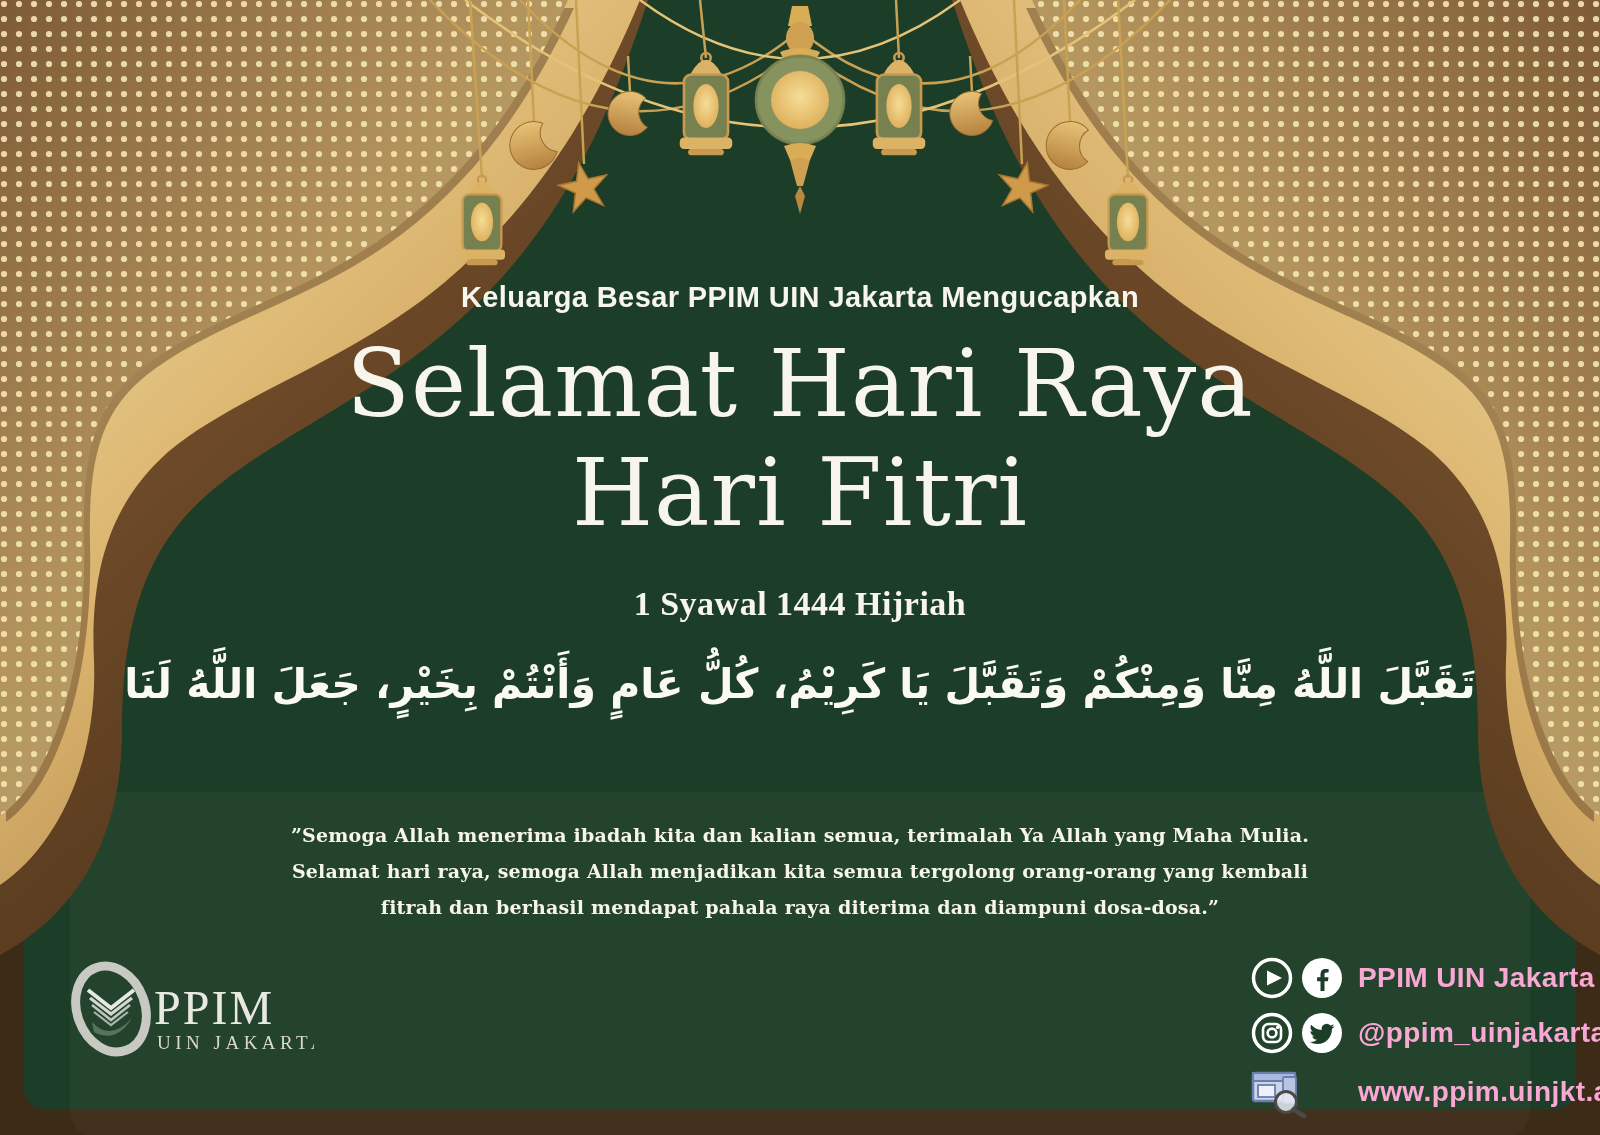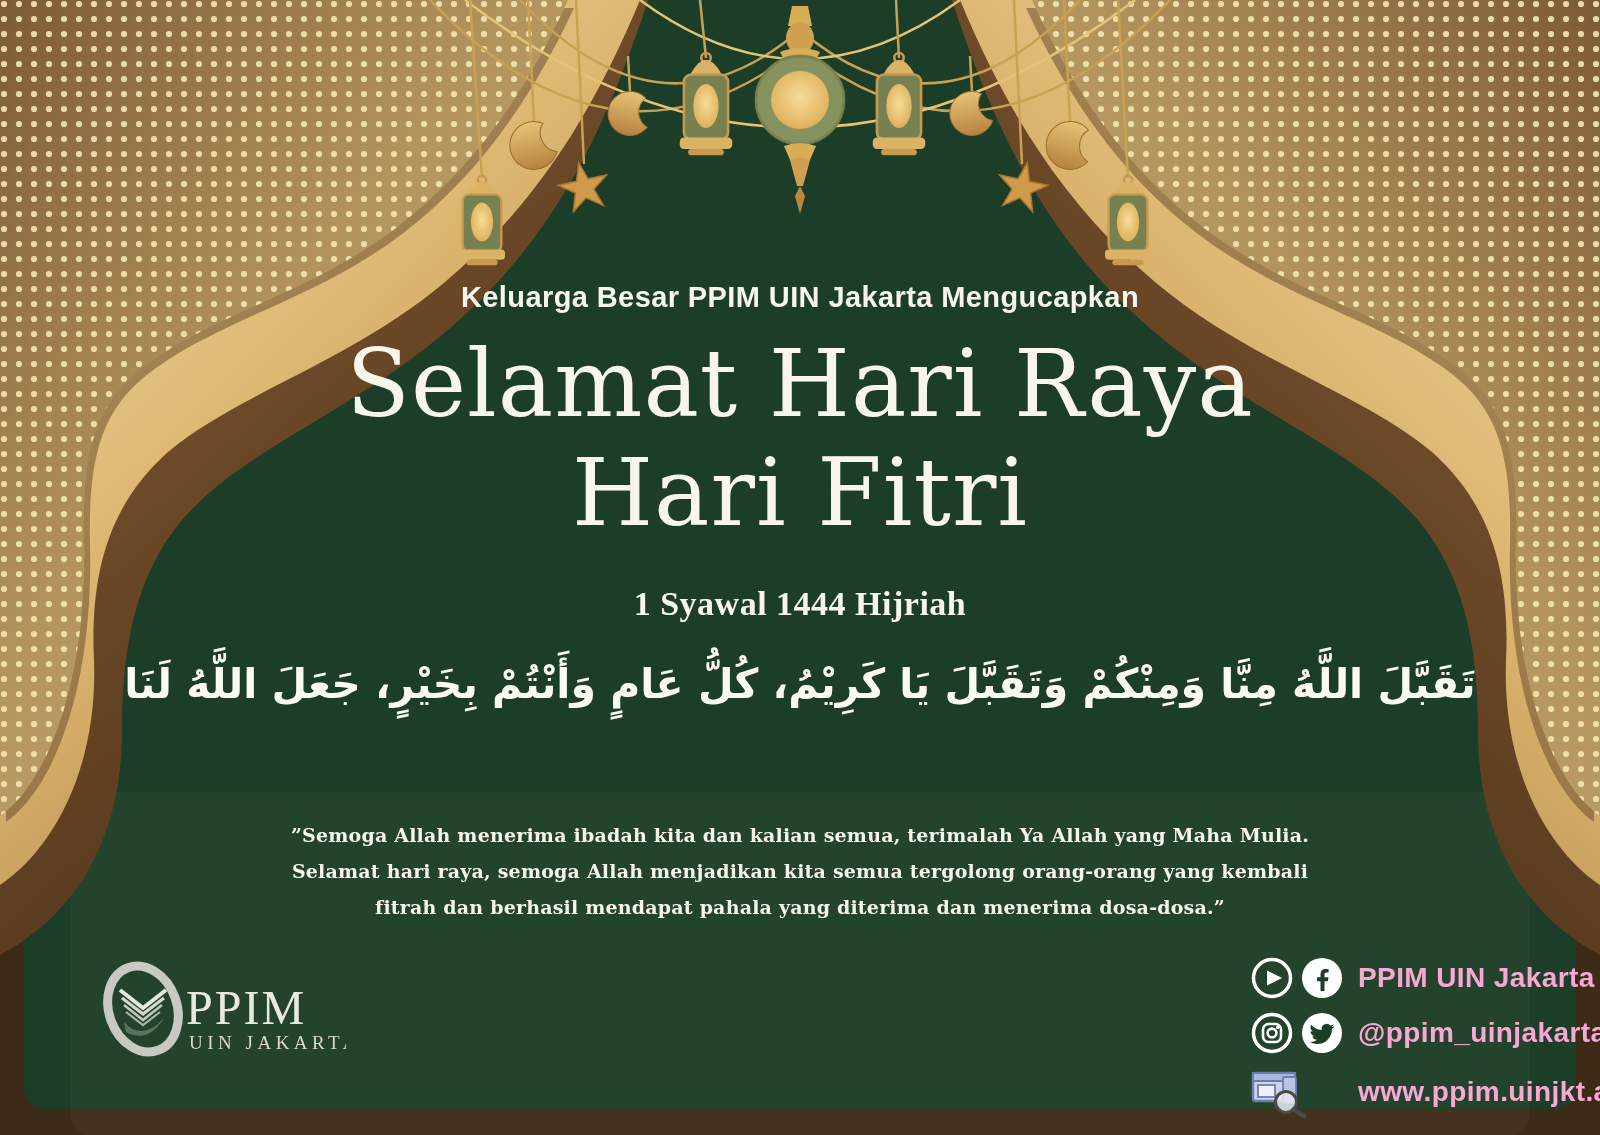--- a/index.html
+++ b/index.html
@@ -22,21 +22,21 @@
     letter-spacing:.5px;
   }
   .arabic{
     top:640px;direction:rtl;font-family:"DejaVu Sans",sans-serif;
     font-size:41px;font-weight:700;line-height:88px;color:#fbfaf2;
   }
   .quote{
     top:817px;font-family:"DejaVu Serif",serif;font-size:19px;font-weight:700;
     line-height:36px;letter-spacing:.2px;
   }
-  .logo-block{position:absolute;left:96px;top:952px;}
+  .logo-block{position:absolute;left:64px;top:952px;}
   .social-block{
     position:absolute;left:1250px;top:956px;display:flex;
     flex-direction:column;gap:11px;
   }
   .social-row{display:flex;align-items:center;gap:8px;}
   .social-row .icons{display:flex;align-items:center;gap:6px;width:100px;}
   .social-label{
     color:#f9a8d4;font-size:28px;font-weight:700;letter-spacing:.4px;
     white-space:nowrap;
   }
@@ -170,21 +170,21 @@
 
   <div class="txt date">1 Syawal 1444 Hijriah</div>
 
   <div class="txt arabic">
     <div>تَقَبَّلَ اللَّهُ مِنَّا وَمِنْكُمْ وَتَقَبَّلَ يَا كَرِيْمُ، كُلُّ عَامٍ وَأَنْتُمْ بِخَيْرٍ، جَعَلَ اللَّهُ لَنَا</div>
   </div>
 
   <div class="txt quote">
     <div>”Semoga Allah menerima ibadah kita dan kalian semua, terimalah Ya Allah yang Maha Mulia.</div>
     <div>Selamat hari raya, semoga Allah menjadikan kita semua tergolong orang-orang yang kembali</div>
-    <div>fitrah dan berhasil mendapat pahala yang diterima dan menerima dosa-dosa.”</div>
+    <div>fitrah dan berhasil mendapat pahala raya diterima dan diampuni dosa-dosa.”</div>
   </div>
 
   <div class="logo-block">
     <svg width="250" height="118" viewBox="0 0 250 118">
       <g>
         <ellipse cx="47" cy="57" rx="34" ry="44" transform="rotate(-20 47 57)" fill="none" stroke="#c9c9c3" stroke-width="9"></ellipse>
         <path d="M24,38 L47,56 L70,38" fill="none" stroke="#e6e8e2" stroke-width="4"></path>
         <path d="M26,46 L47,62 L68,46" fill="none" stroke="#d4d8d0" stroke-width="3.2"></path>
         <path d="M28,53 L47,68 L66,53" fill="none" stroke="#bfc6bd" stroke-width="2.6"></path>
         <path d="M30,60 L47,73 L64,60" fill="none" stroke="#aab3a8" stroke-width="2.2"></path>

